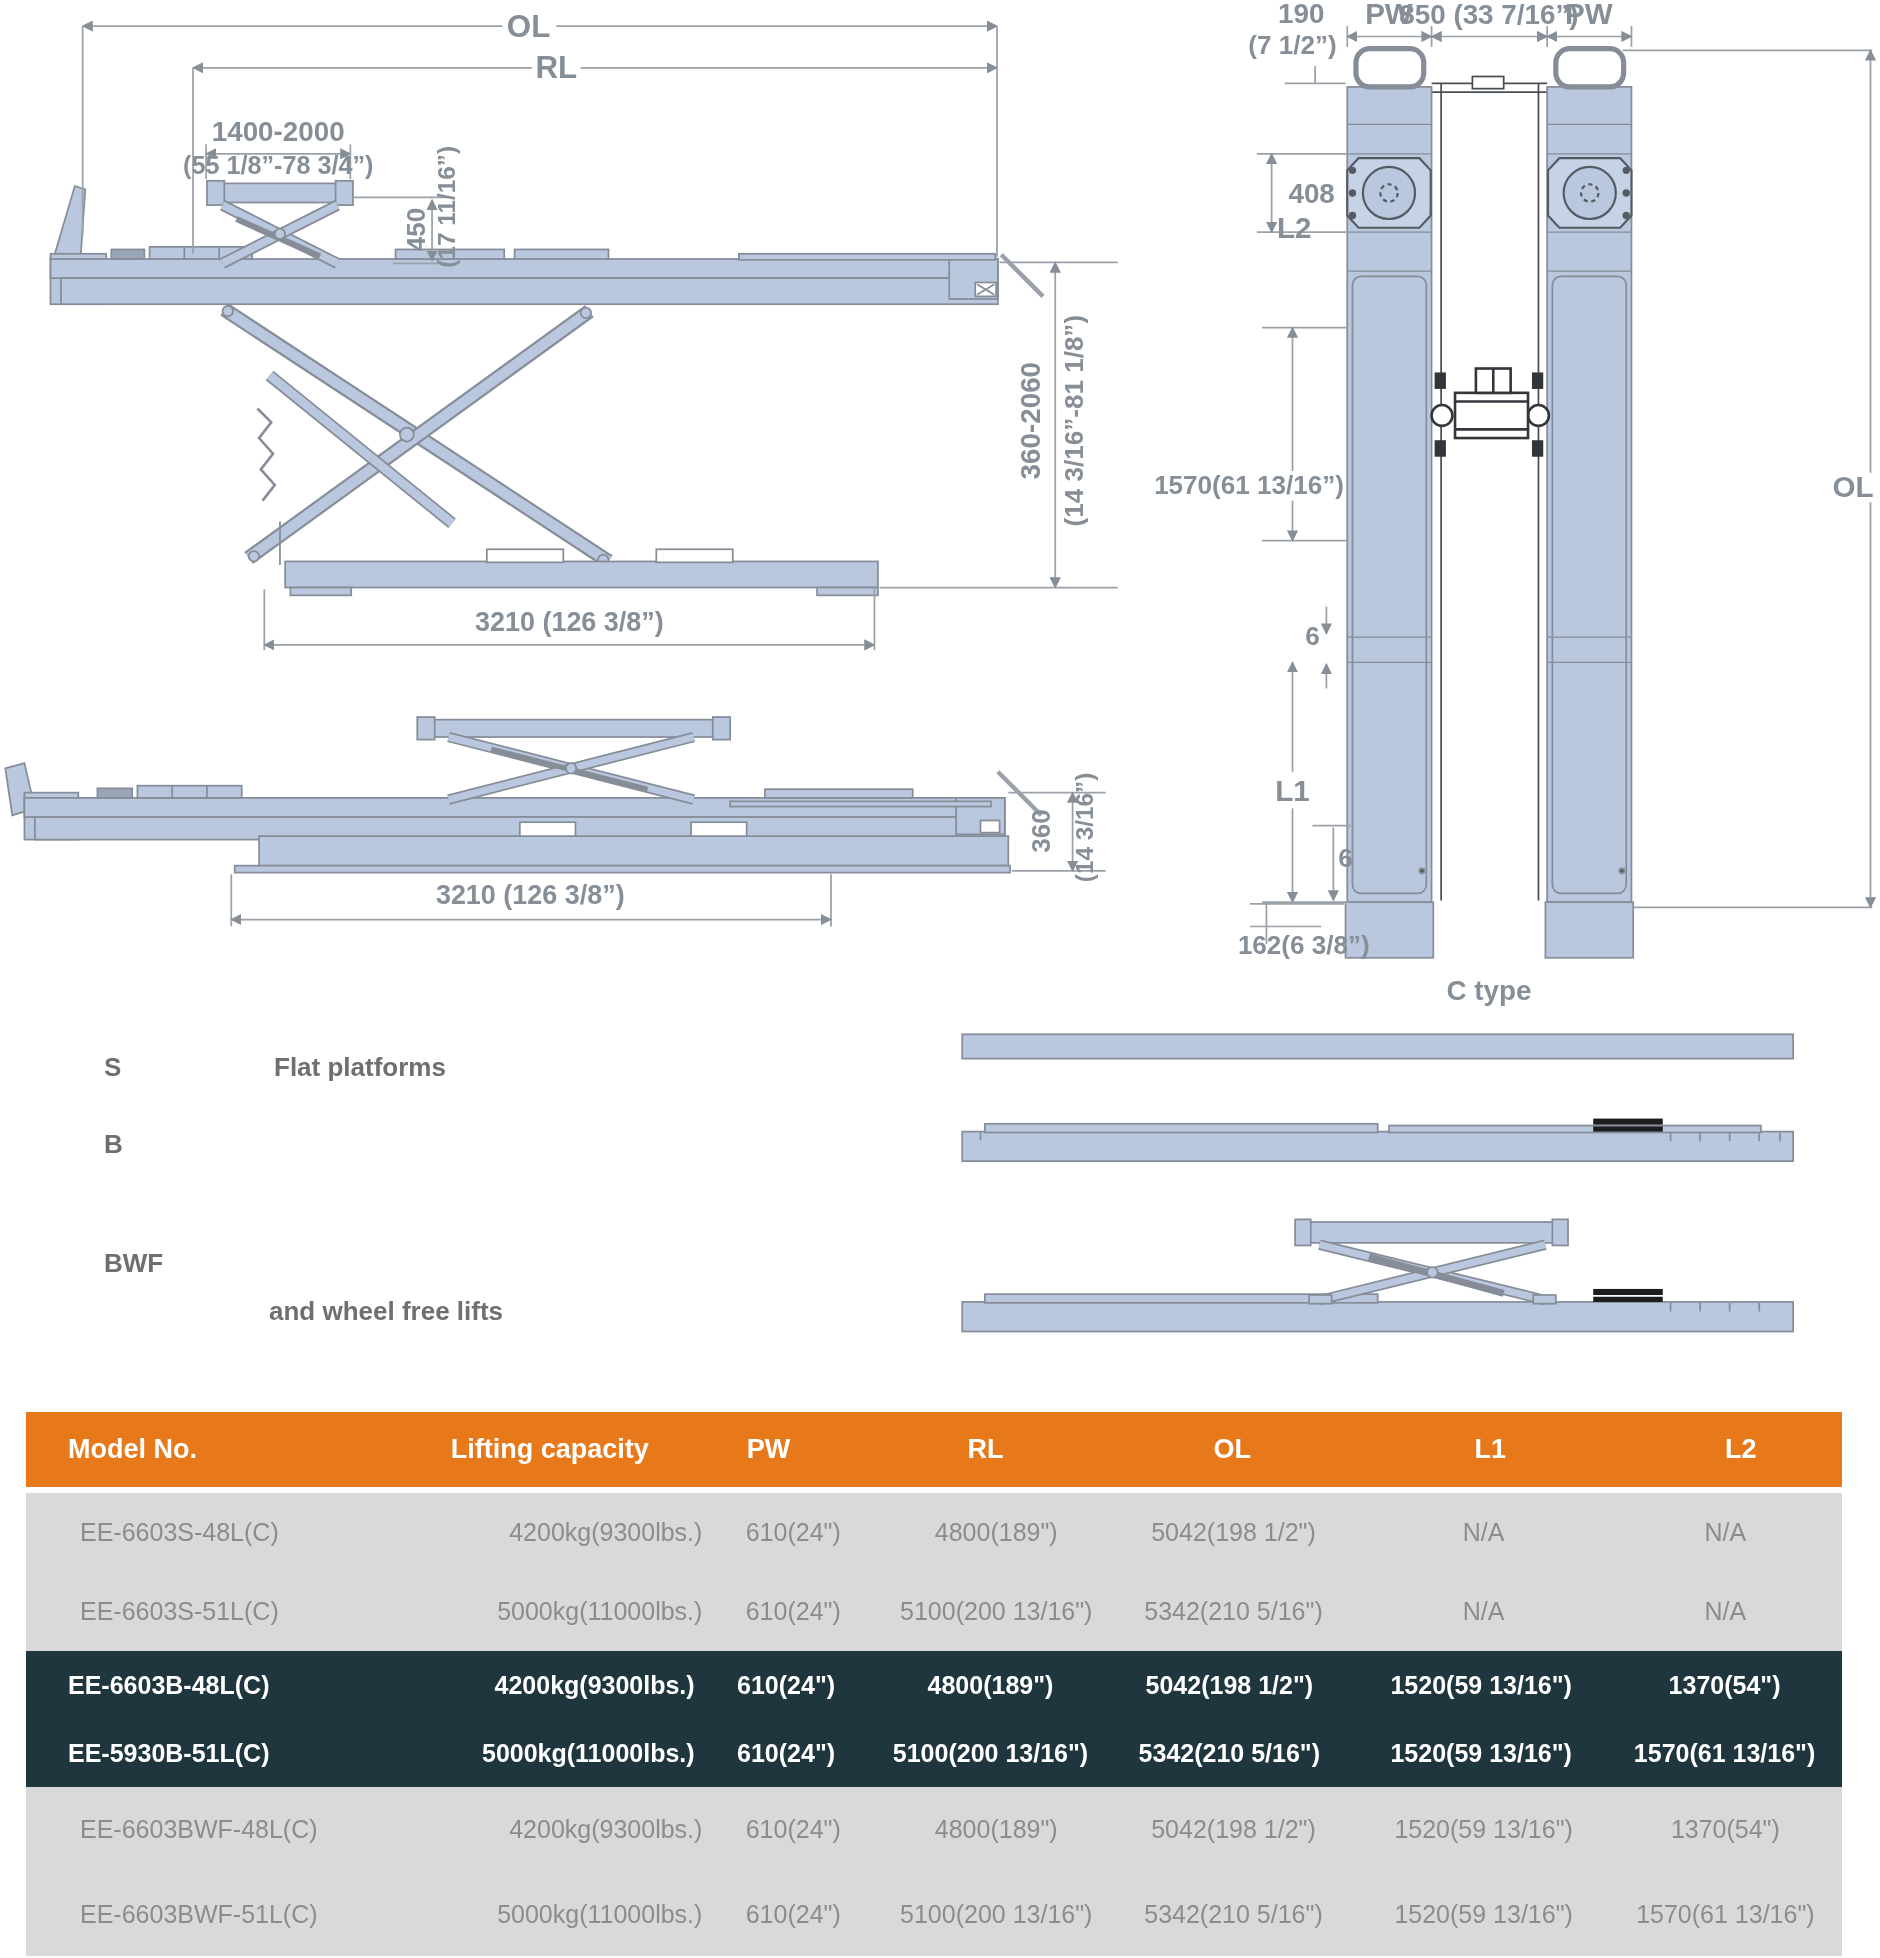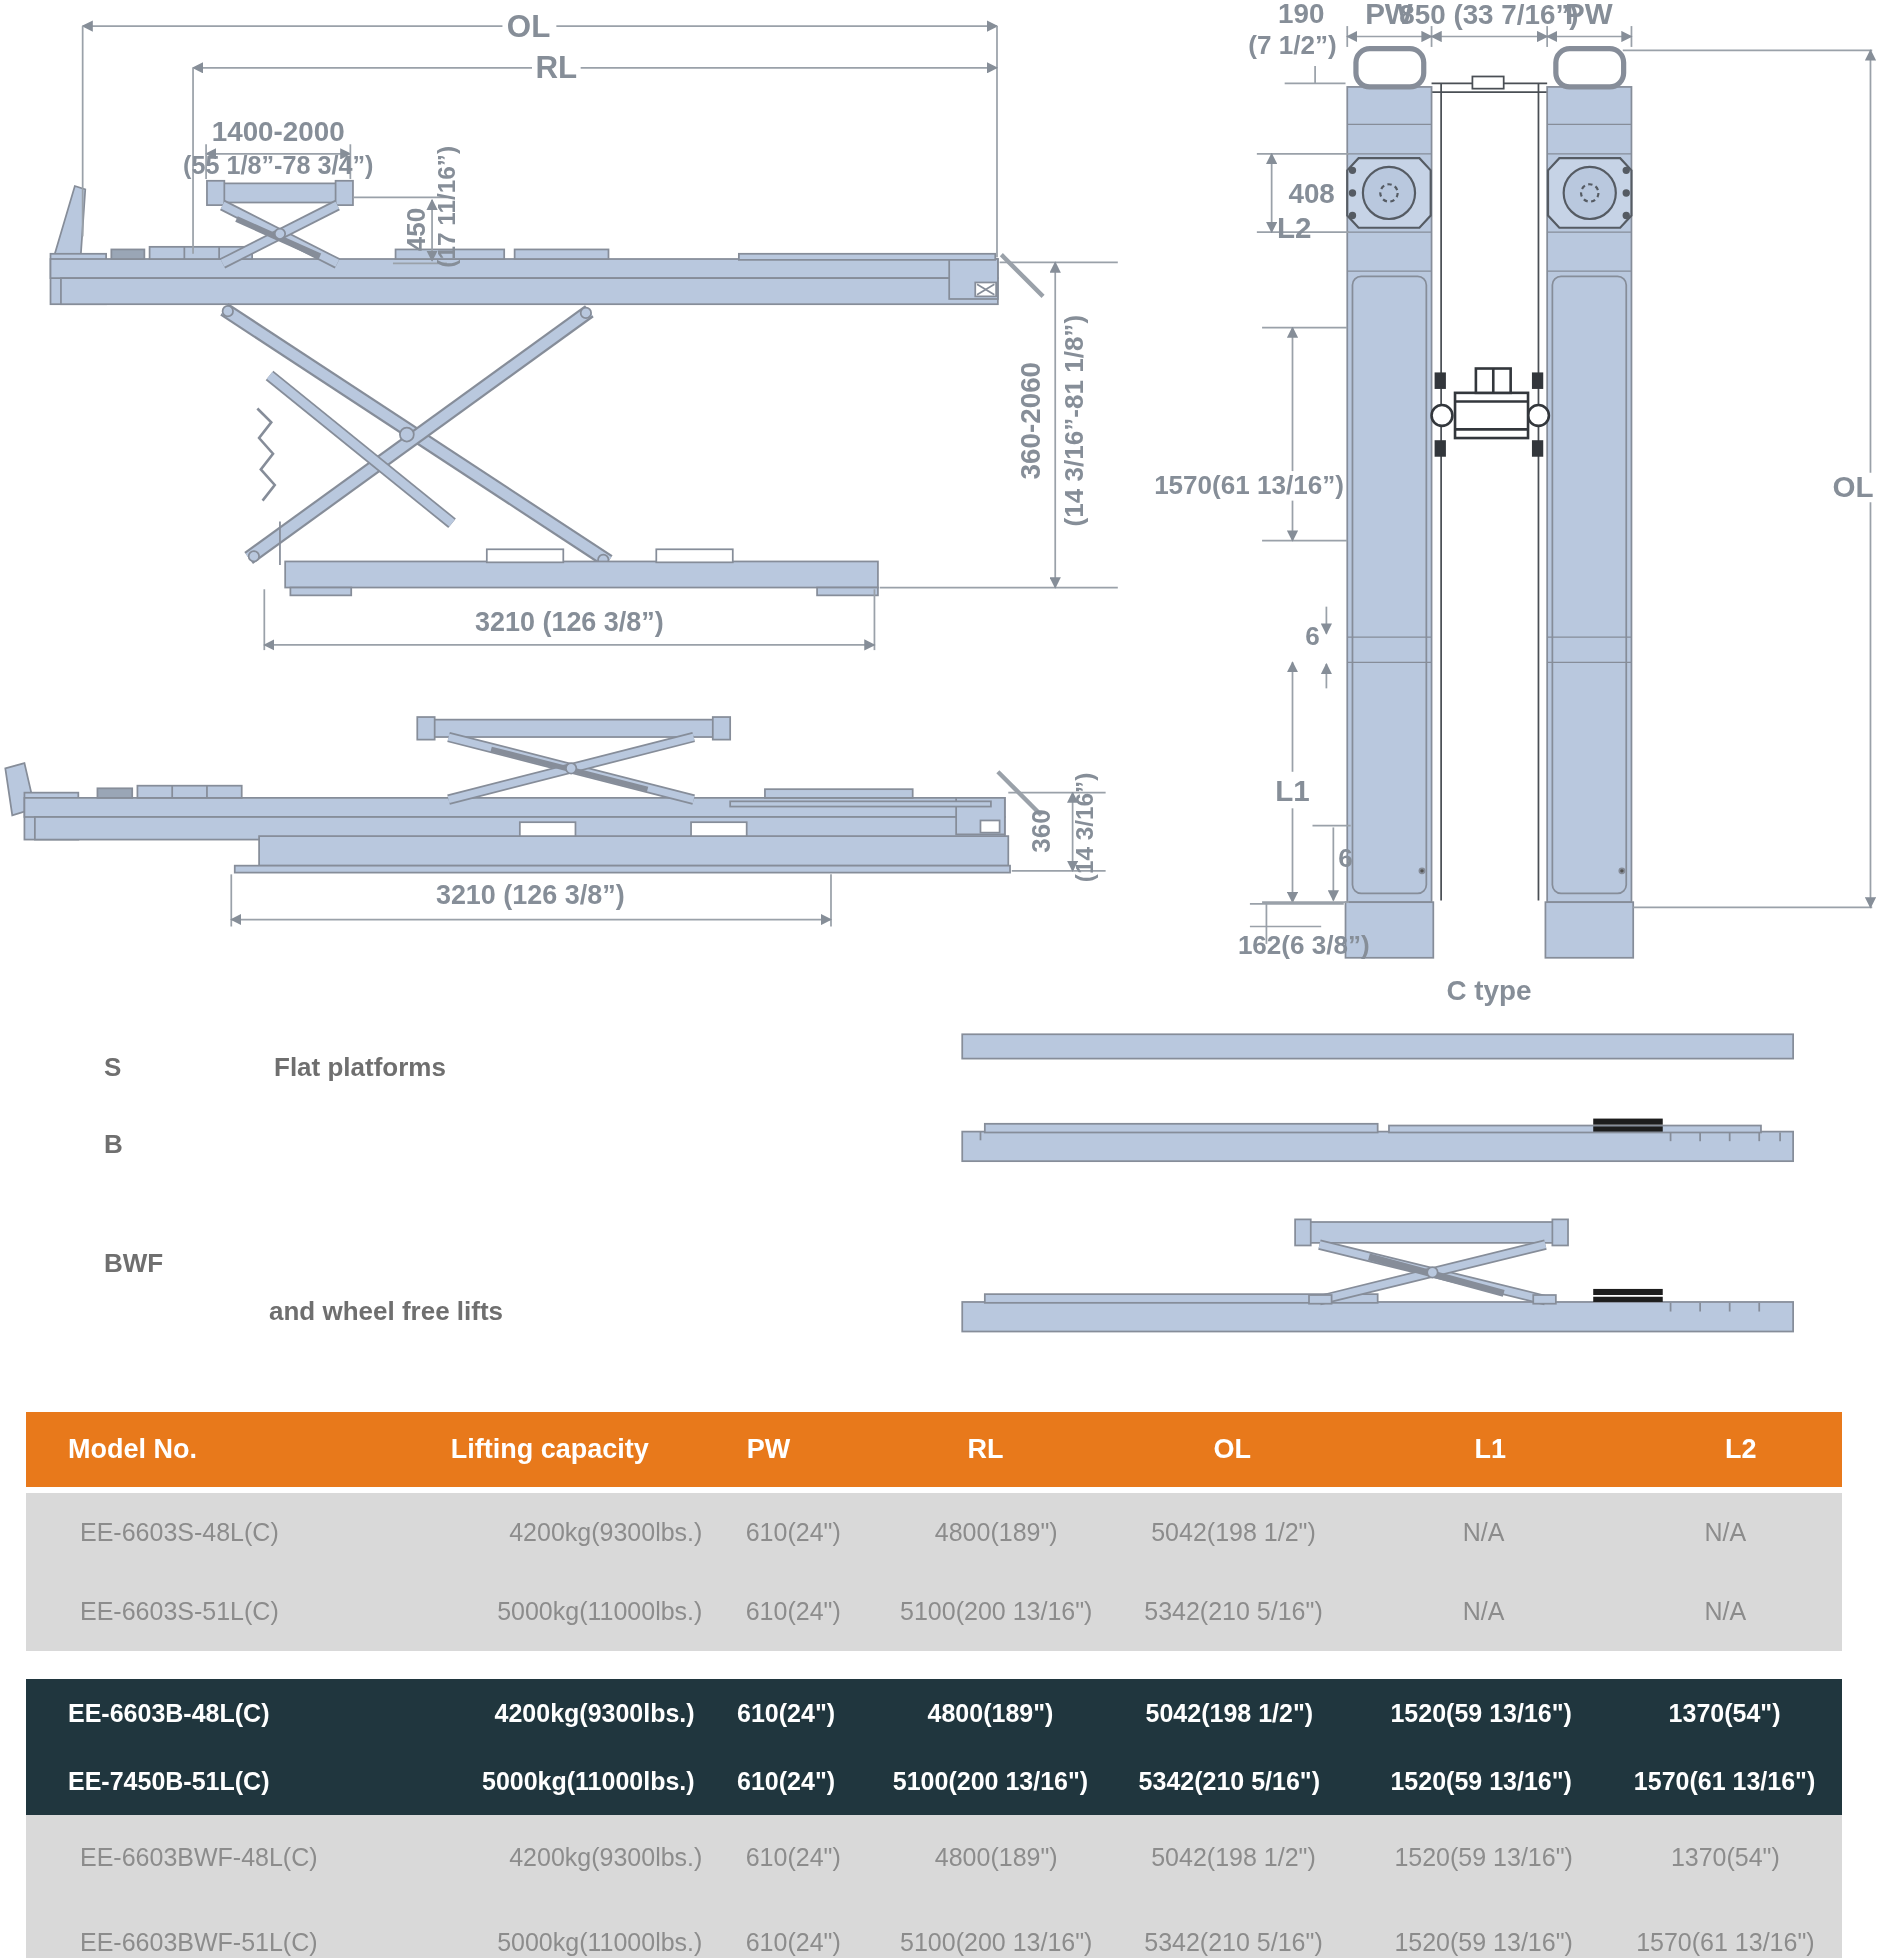--- a/index.html
+++ b/index.html
@@ -355,31 +355,31 @@
       <div class="c-cap">5000kg(11000lbs.)</div>
       <div class="c-pw">610(24")</div>
       <div class="c-rl">5100(200 13/16")</div>
       <div class="c-ol">5342(210 5/16")</div>
       <div class="c-l1">N/A</div>
       <div class="c-l2">N/A</div>
     </div>
   </div>
 
   <div class="t-block-dark">
-    <div class="t-row" style="height:68px;margin-top:28px;">
+    <div class="t-row" style="height:68px;">
       <div class="c-model">EE-6603B-48L(C)</div>
       <div class="c-cap">4200kg(9300lbs.)</div>
       <div class="c-pw">610(24")</div>
       <div class="c-rl">4800(189")</div>
       <div class="c-ol">5042(198 1/2")</div>
       <div class="c-l1">1520(59 13/16")</div>
       <div class="c-l2">1370(54")</div>
     </div>
     <div class="t-row" style="height:68px;">
-      <div class="c-model">EE-7450B-51L(C)</div>
+      <div class="c-model">EE-5930B-51L(C)</div>
       <div class="c-cap">5000kg(11000lbs.)</div>
       <div class="c-pw">610(24")</div>
       <div class="c-rl">5100(200 13/16")</div>
       <div class="c-ol">5342(210 5/16")</div>
       <div class="c-l1">1520(59 13/16")</div>
       <div class="c-l2">1570(61 13/16")</div>
     </div>
   </div>
 
   <div class="t-block-gray">

